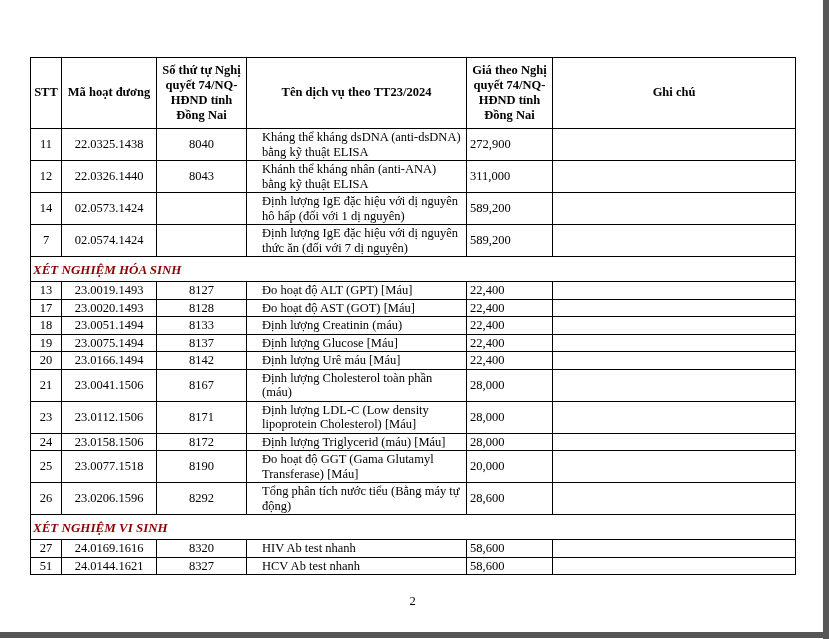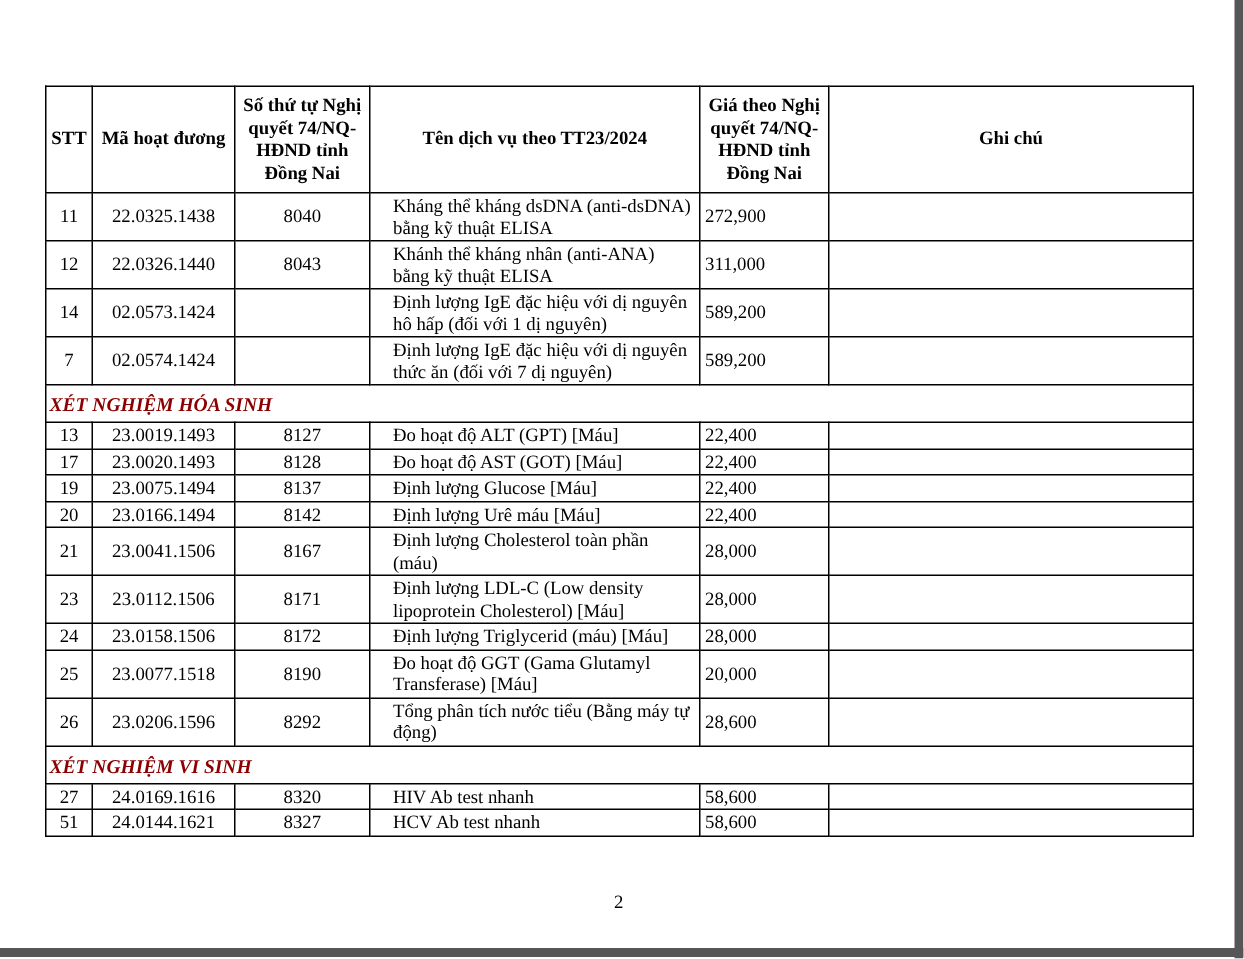--- a/index.html
+++ b/index.html
@@ -149,20 +149,28 @@
           </tr>
           <tr>
             <td class="c-stt">17</td>
             <td class="c-code">23.0020.1493</td>
             <td class="c-seq">8128</td>
             <td class="c-name">Đo hoạt độ AST (GOT) [Máu]</td>
             <td class="c-price">22,400</td>
             <td class="c-note"></td>
           </tr>
           <tr>
+            <td class="c-stt">18</td>
+            <td class="c-code">23.0051.1494</td>
+            <td class="c-seq">8133</td>
+            <td class="c-name">Định lượng Creatinin (máu)</td>
+            <td class="c-price">22,400</td>
+            <td class="c-note"></td>
+          </tr>
+          <tr>
             <td class="c-stt">19</td>
             <td class="c-code">23.0075.1494</td>
             <td class="c-seq">8137</td>
             <td class="c-name">Định lượng Glucose [Máu]</td>
             <td class="c-price">22,400</td>
             <td class="c-note"></td>
           </tr>
           <tr>
             <td class="c-stt">20</td>
             <td class="c-code">23.0166.1494</td>

